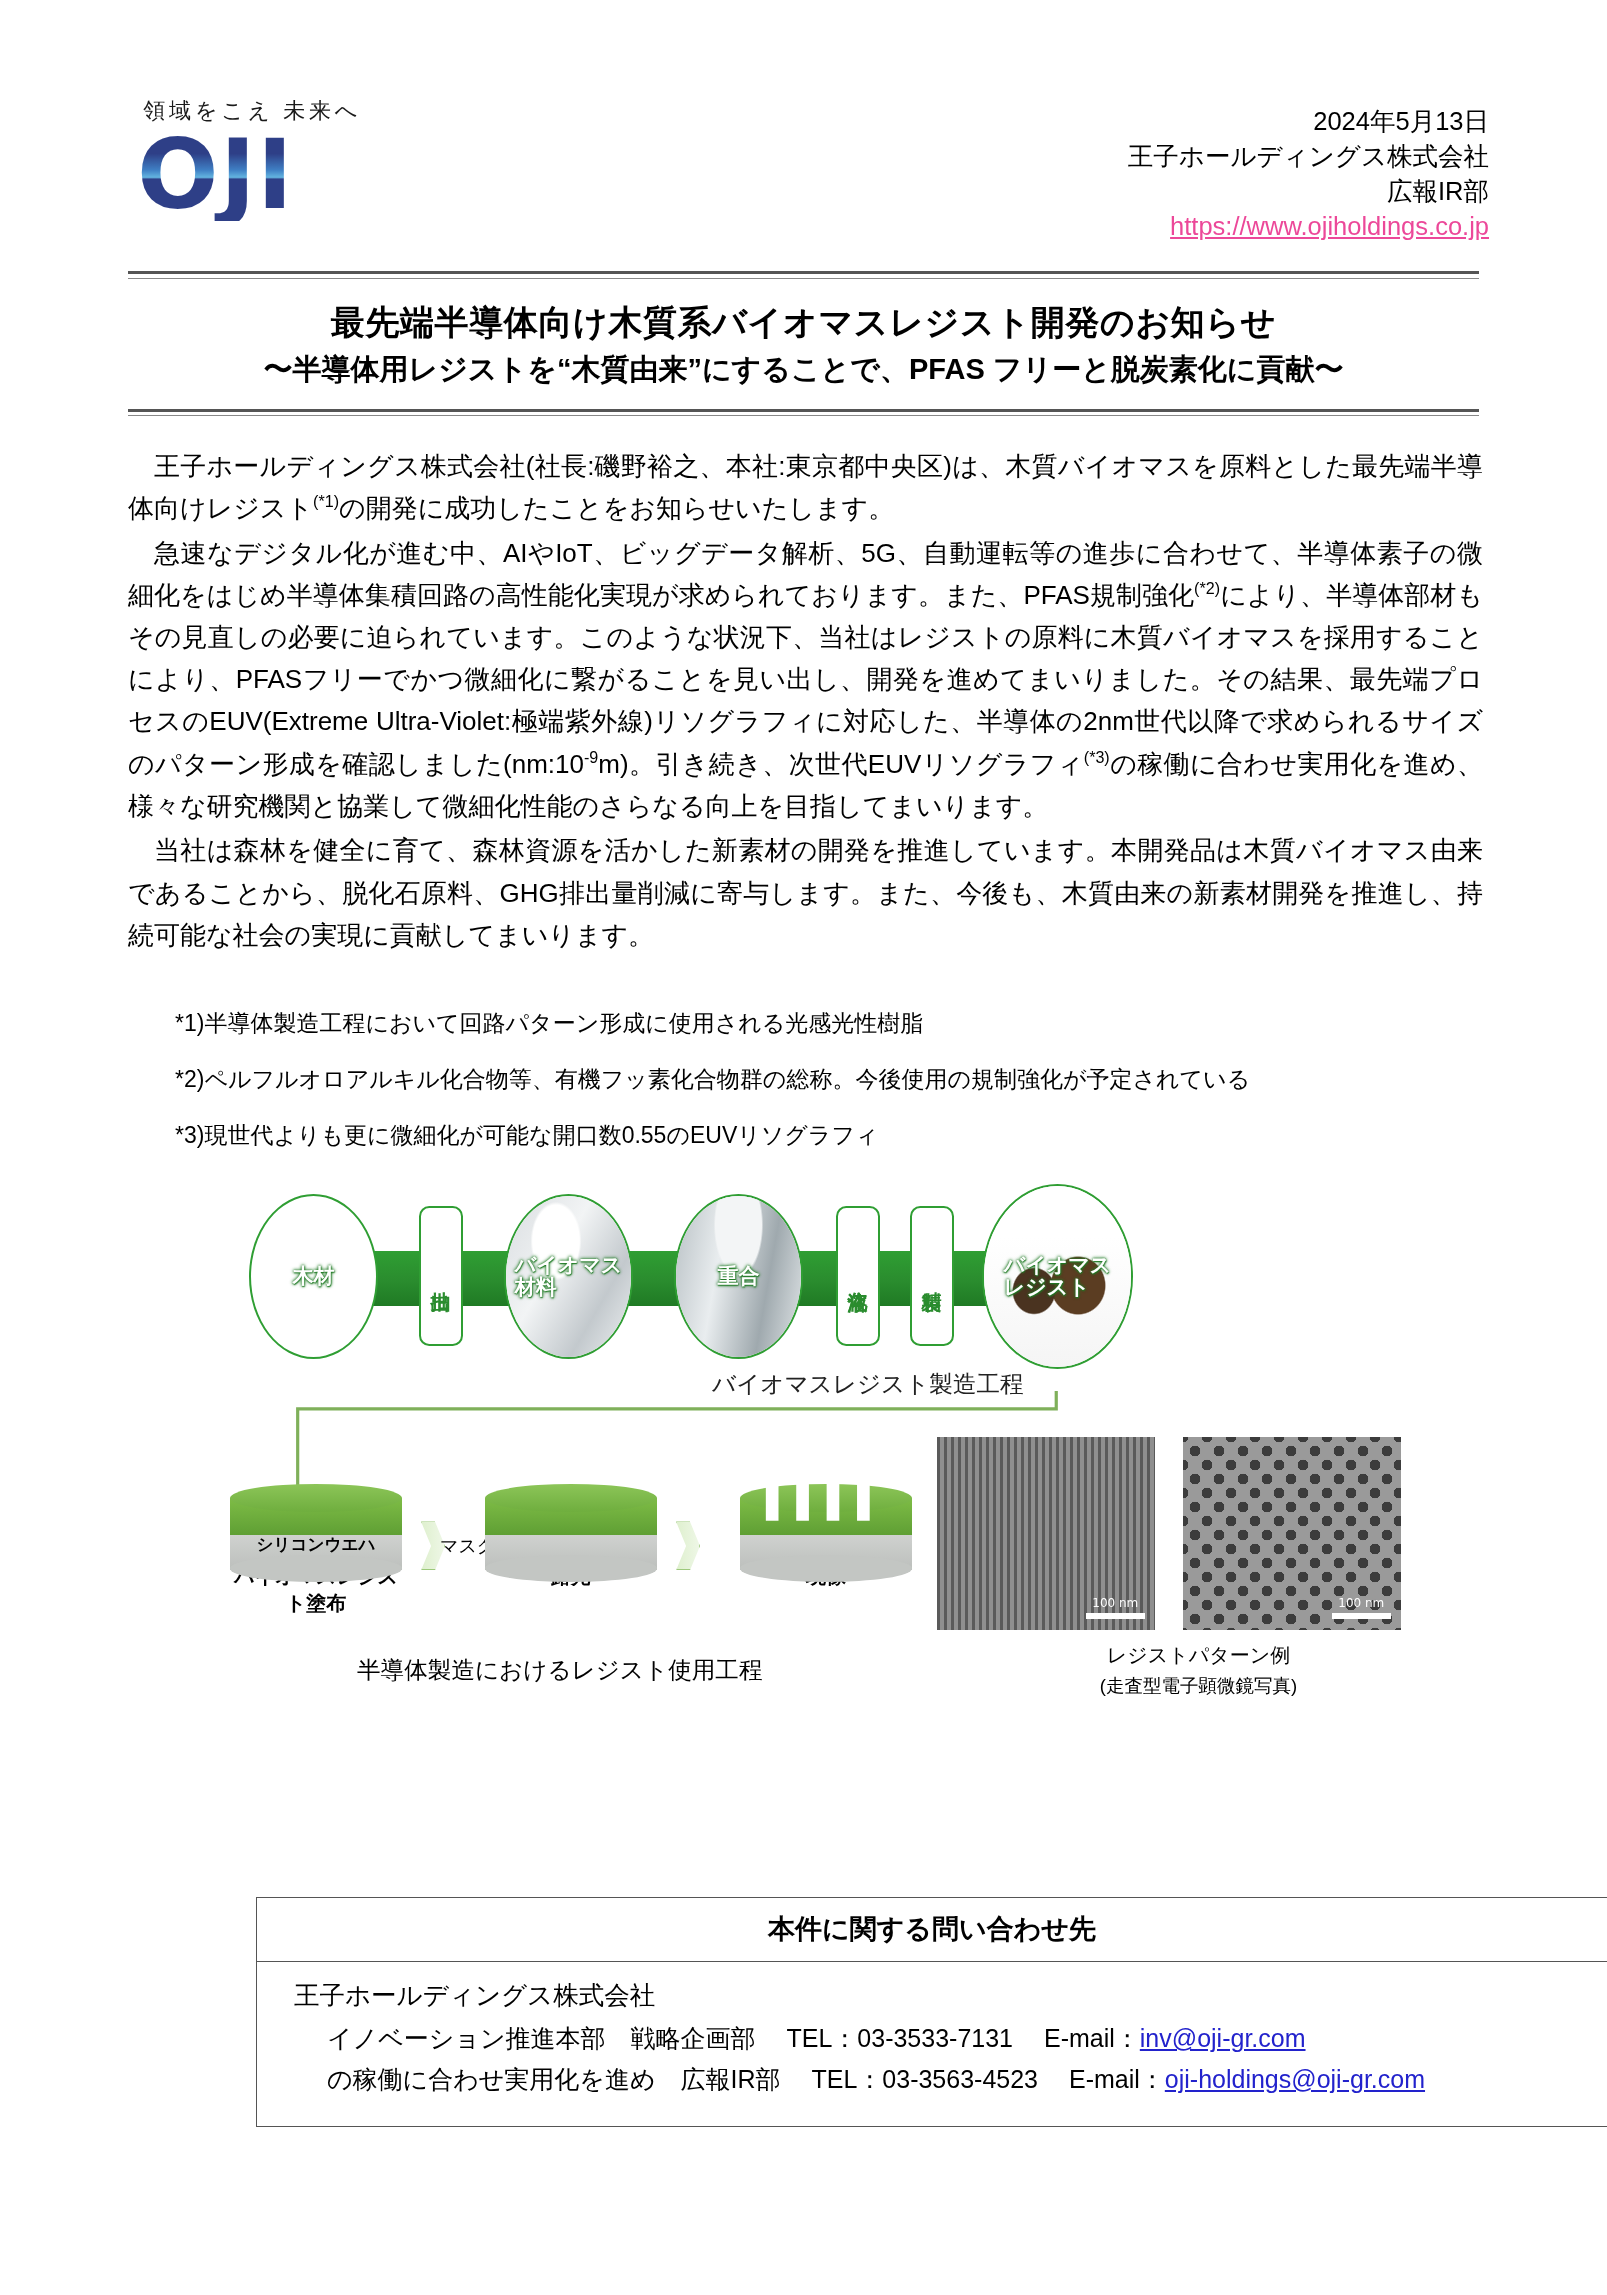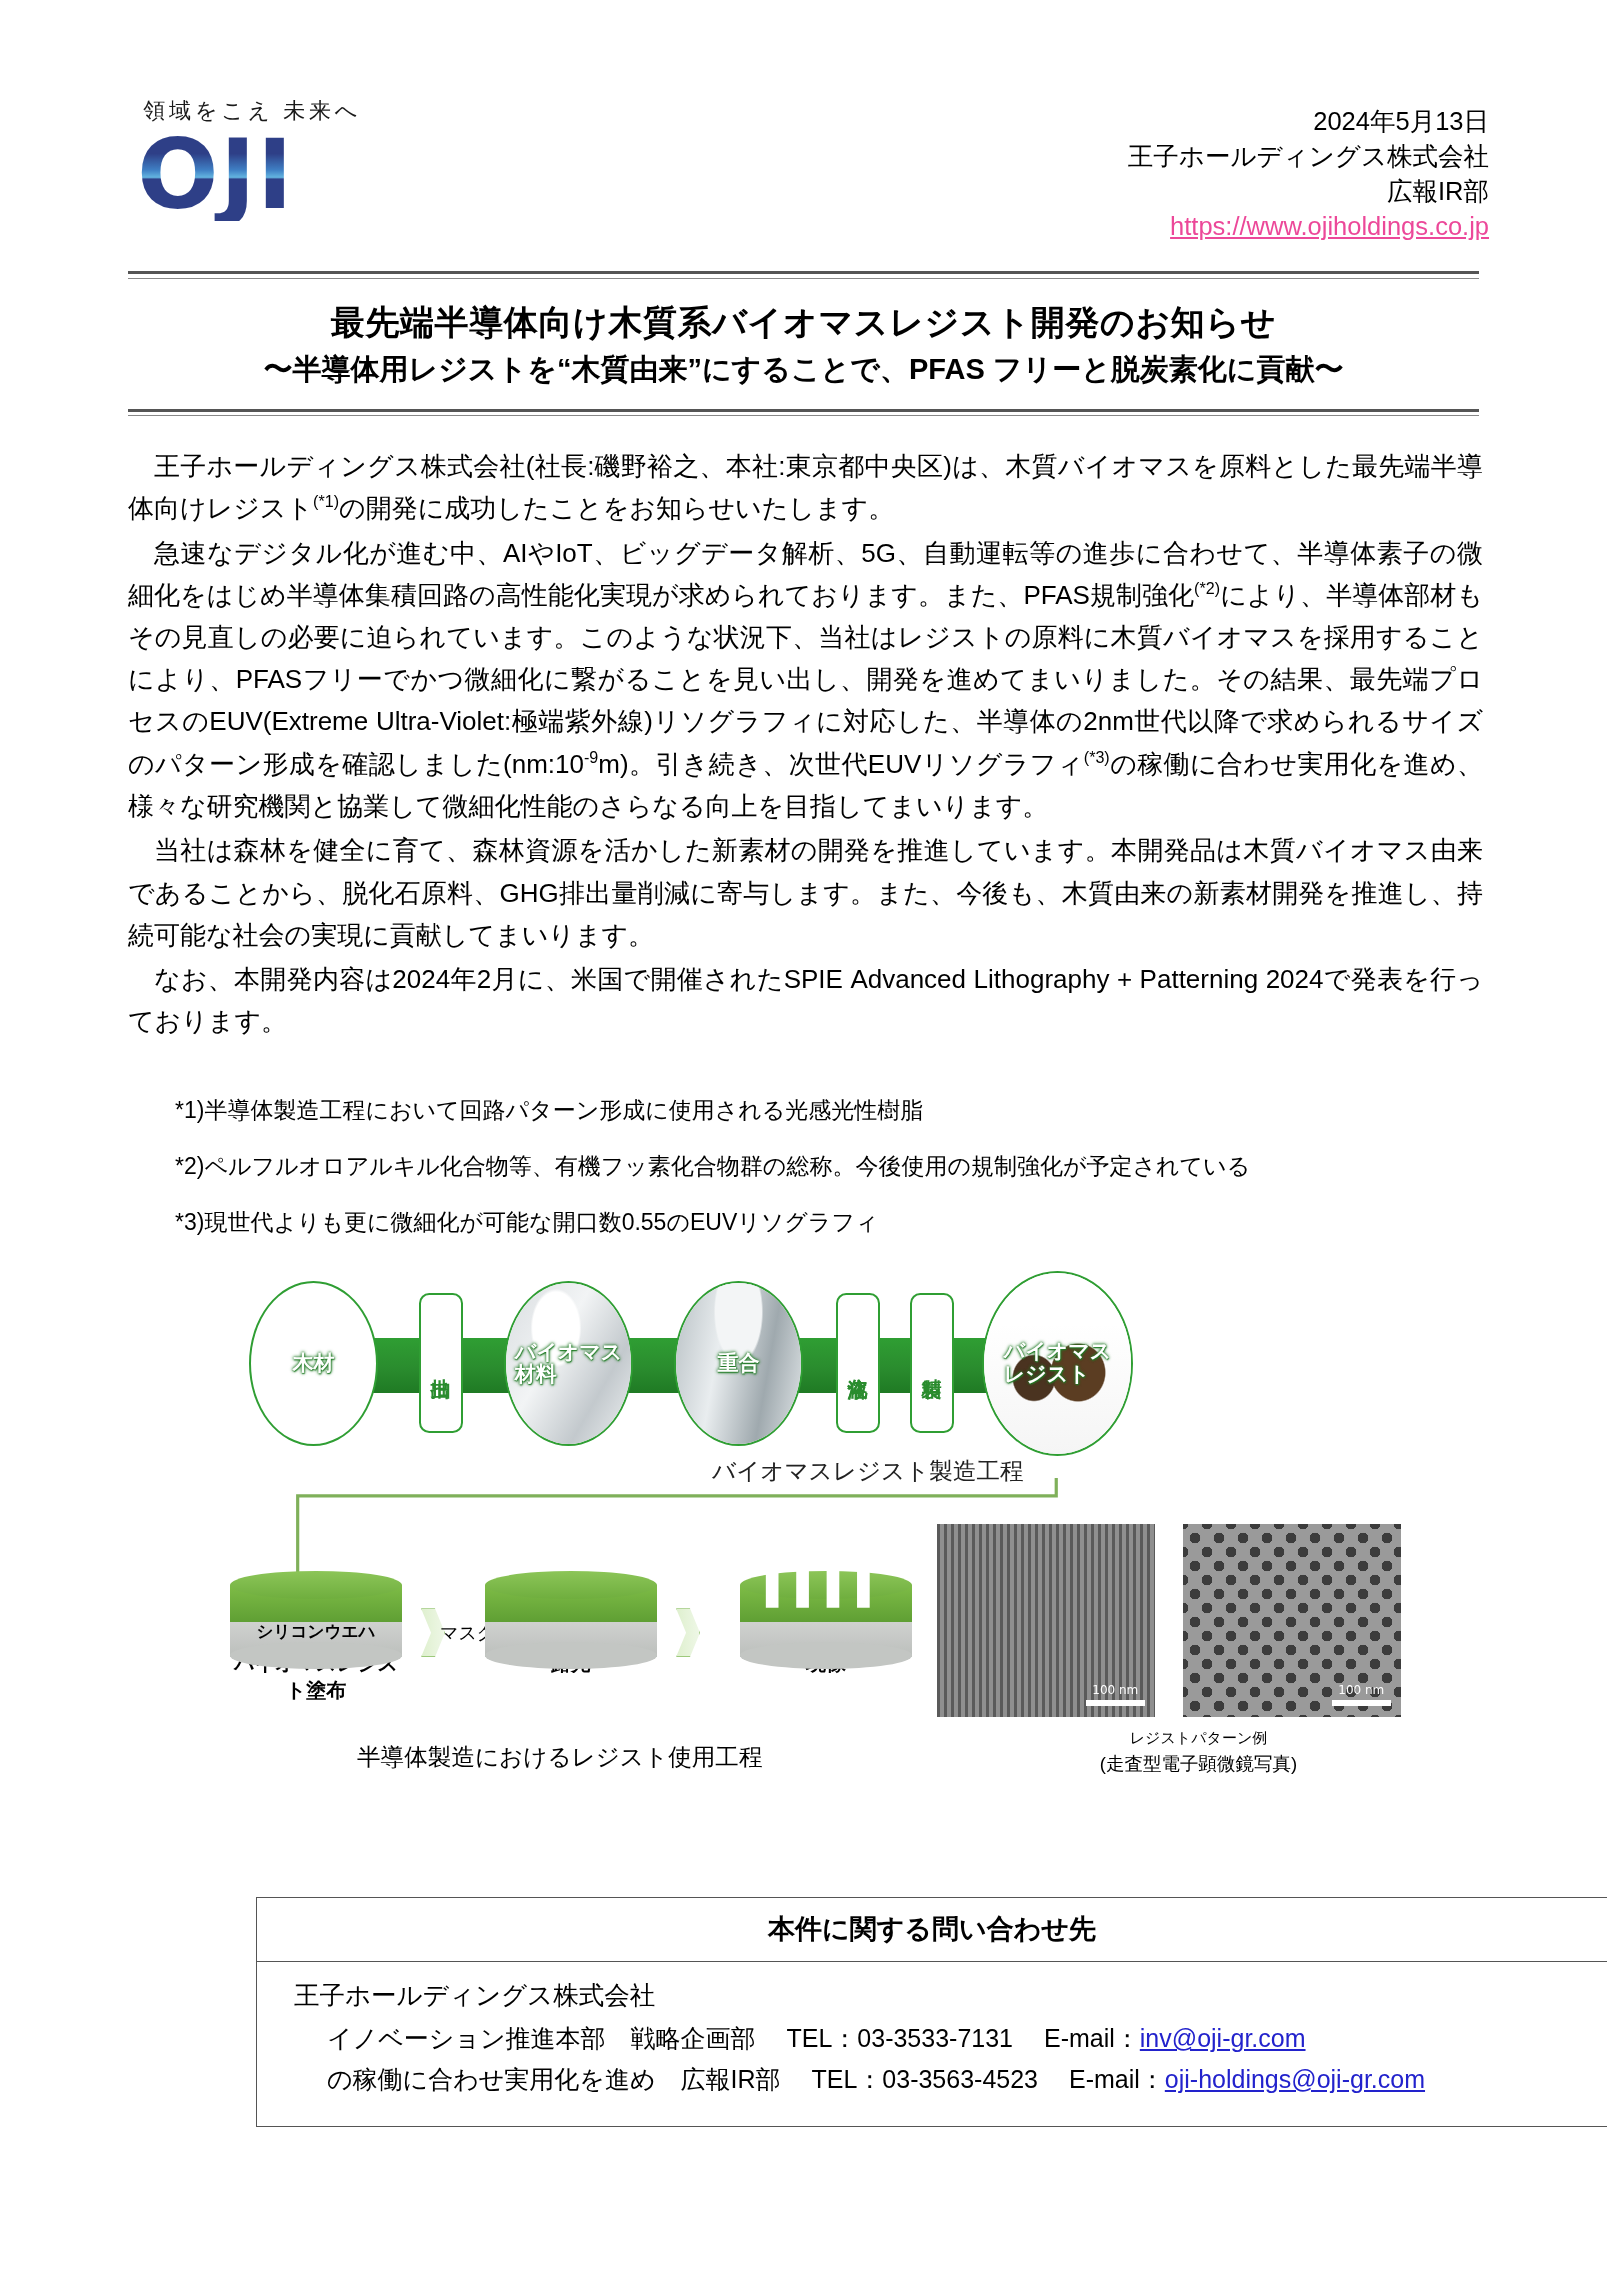--- a/index.html
+++ b/index.html
@@ -301,21 +301,21 @@
     position: absolute; right: 10.2px; bottom: 11.5px; width: 59px;
   }
   .scalebar .bar { height: 5.7px; background: #ffffff; }
   .scalebar .txt {
     color: #ffffff; font-size: 12px; text-align: center; margin-bottom: 3.2px;
     font-family: "DejaVu Sans", sans-serif;
   }
   .sem-caption {
     text-align: center; margin-top: 11.5px;
   }
-  .sem-caption .c1 { font-size: 15px; text-align: center; }
+  .sem-caption .c1 { font-size: 20px; text-align: center; }
   .sem-caption .c2 { font-size: 18.5px; margin-top: 3.8px; }
   .litho-group-caption {
     position: absolute; left: 357px; top: 477px;
     font-size: 23.6px; white-space: nowrap;
   }
 
   
   .contact {
     margin: 0 128px 0 128px;
     border: 1.9px solid #555;
@@ -370,23 +370,20 @@
   <div class="rule-bottom"></div>
 
   <div class="body-wrap">
     <p class="para">
       <span>王子ホールディングス株式会社(社長:磯野裕之、本社:東京都中央区)は、木質バイオマスを原料とした最先端半導体向けレジスト<sup>(*1)</sup>の開発に成功したことをお知らせいたします。</span>
     </p>
     <p class="para">
       <span>急速なデジタル化が進む中、AIやIoT、ビッグデータ解析、5G、自動運転等の進歩に合わせて、半導体素子の微細化をはじめ半導体集積回路の高性能化実現が求められております。また、PFAS規制強化<sup>(*2)</sup>により、半導体部材もその見直しの必要に迫られています。このような状況下、当社はレジストの原料に木質バイオマスを採用することにより、PFASフリーでかつ微細化に繋がることを見い出し、開発を進めてまいりました。その結果、最先端プロセスのEUV(Extreme&nbsp;Ultra-Violet:極端紫外線)リソグラフィに対応した、半導体の2nm世代以降で求められるサイズのパターン形成を確認しました(nm:10<sup>-9</sup>m)。引き続き、次世代EUVリソグラフィ<sup>(*3)</sup>の稼働に合わせ実用化を進め、様々な研究機関と協業して微細化性能のさらなる向上を目指してまいります。</span>
     </p>
     <p class="para">当社は森林を健全に育て、森林資源を活かした新素材の開発を推進しています。本開発品は木質バイオマス由来であることから、脱化石原料、GHG排出量削減に寄与します。また、今後も、木質由来の新素材開発を推進し、持続可能な社会の実現に貢献してまいります。</p>
-    <p class="para">
-      <span>なお、本開発内容は2024年2月に、米国で開催されたSPIE&nbsp;Advanced&nbsp;Lithography&nbsp;+&nbsp;Patterning&nbsp;2024で発表を行っております。</span>
-    </p>
   </div>
 
   <div class="notes">
     <p class="note">*1)半導体製造工程において回路パターン形成に使用される光感光性樹脂</p>
     <p class="note">*2)ペルフルオロアルキル化合物等、有機フッ素化合物群の総称。今後使用の規制強化が予定されている</p>
     <p class="note">*3)現世代よりも更に微細化が可能な開口数0.55のEUVリソグラフィ</p>
   </div>
 
   <div class="figures">
 

